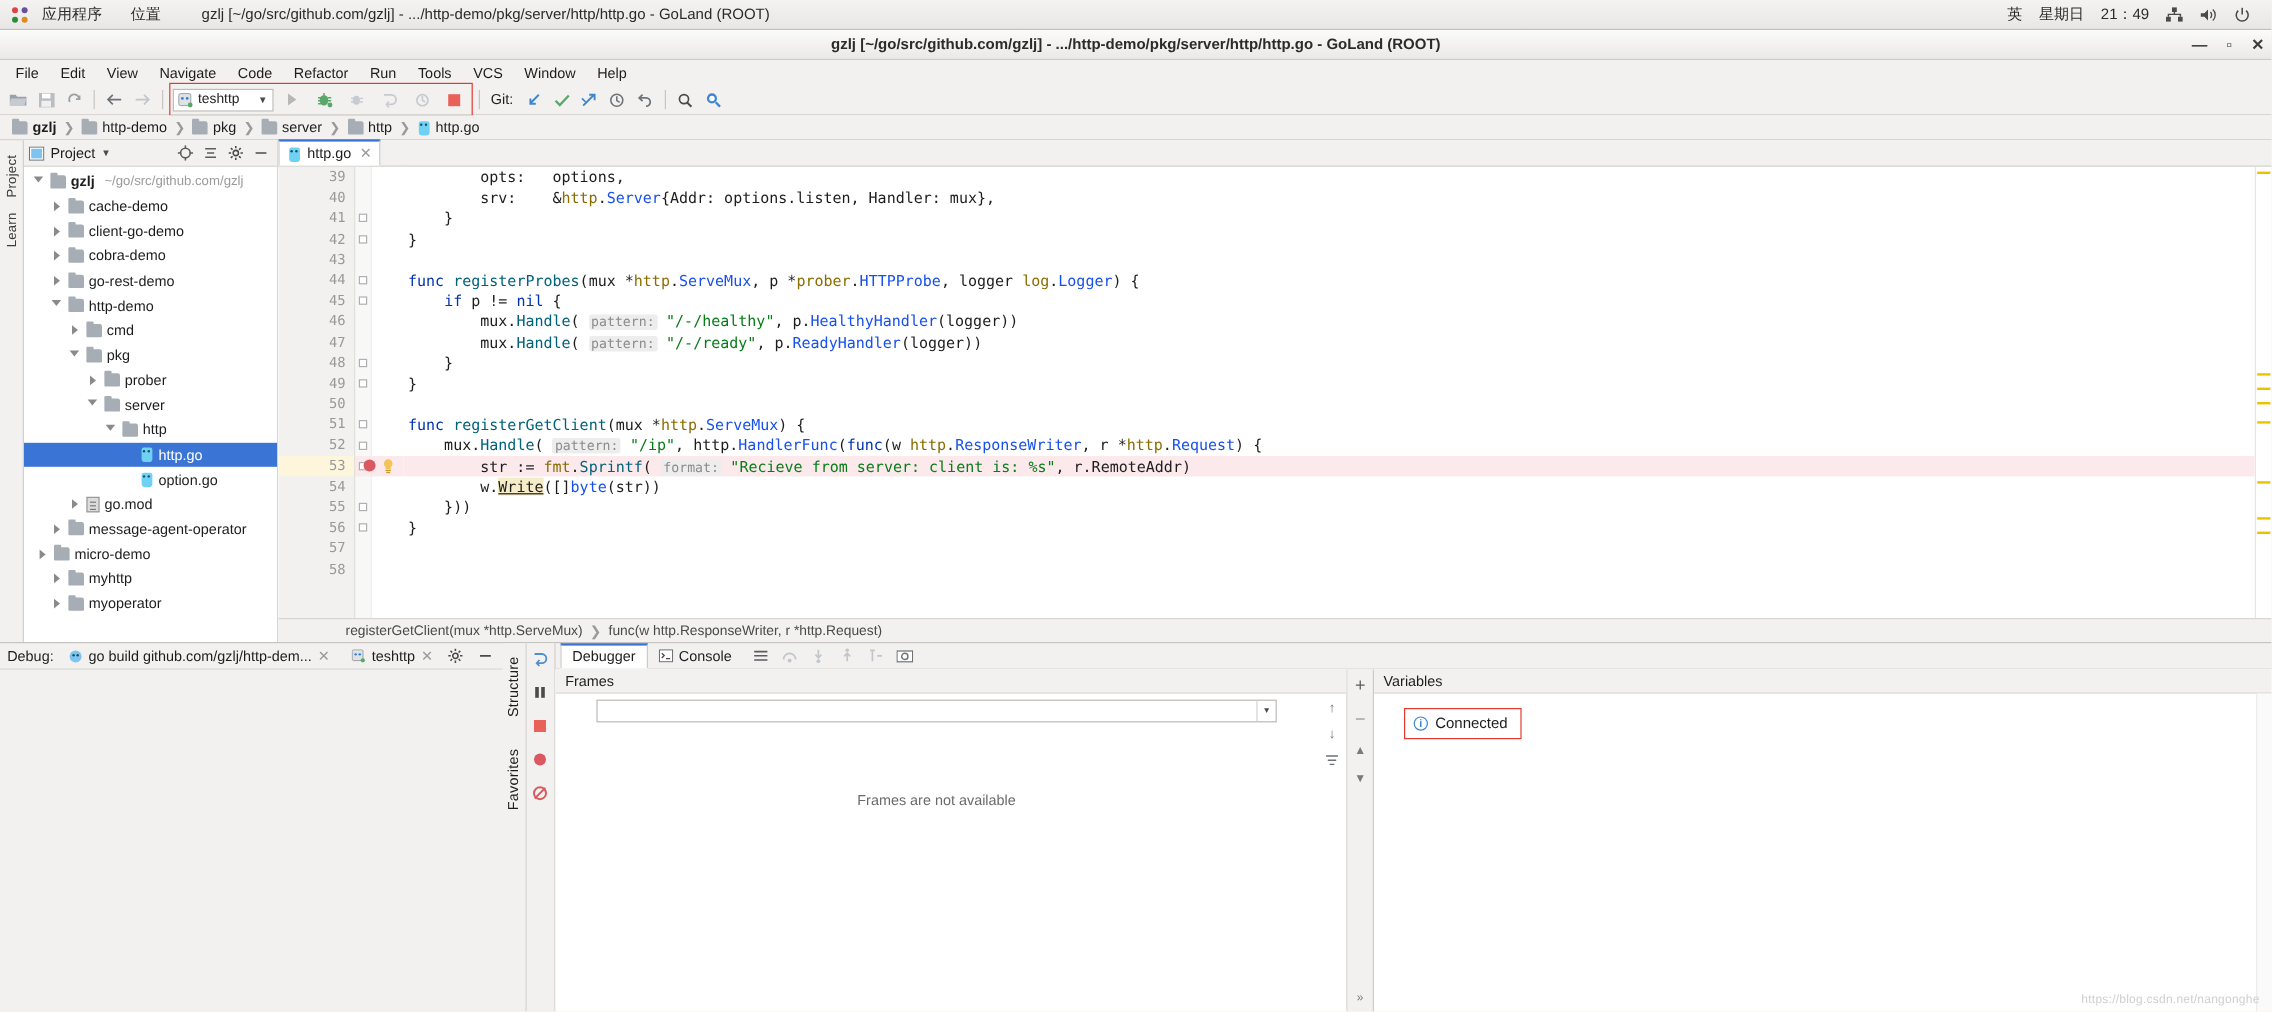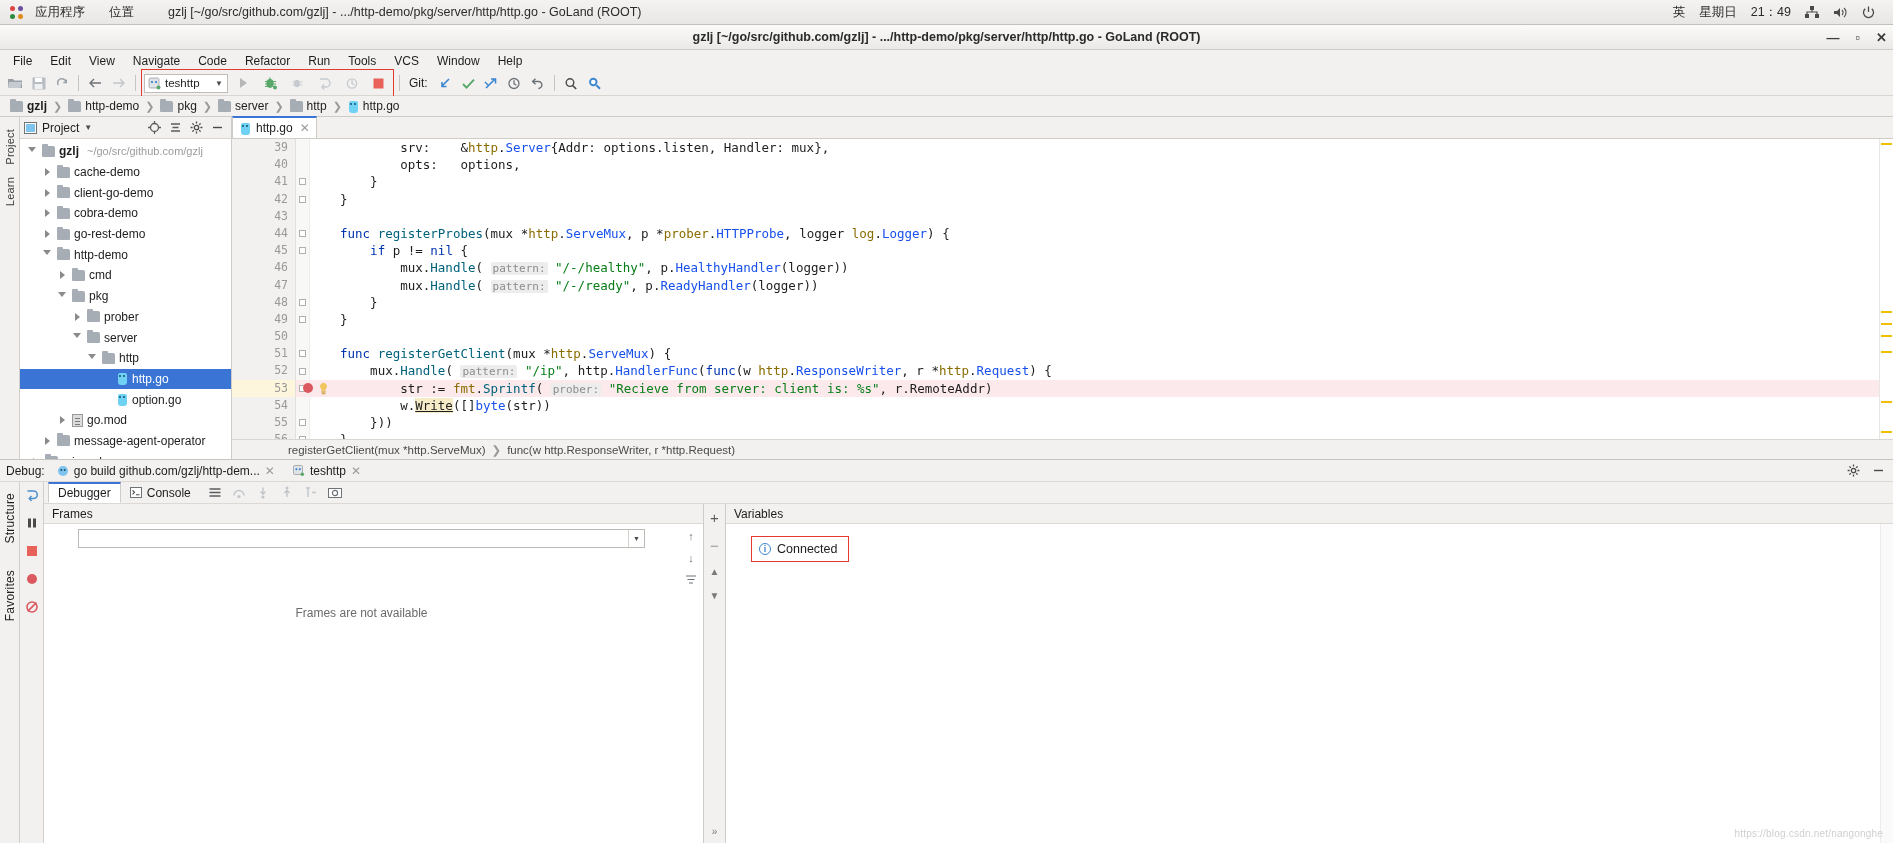--- a/index.html
+++ b/index.html
@@ -140,21 +140,21 @@
   #right-gutter{ width:14px; background:#fff; border-left:1px solid #e8e6e3; flex:none; position:relative;}
   .mark{ position:absolute; right:1px; width:11px; height:2px; }
 
   #editor-foot{
     height:20px; background:#f2f1f0; border-top:1px solid #d9d6d2; display:flex;align-items:center;
     padding-left:56px; font-size:11.5px; color:#4a4a4a; gap:6px;
   }
   #editor-foot .sep{ color:#9a9a9a;}
 
   
-  #debug-win{ height:384px; display:flex; flex-direction:column; background:#f2f1f0; border-top:1px solid #c7c4c0;}
+  #debug-win{ height:308px; display:flex; background:#f2f1f0; border-top:1px solid #c7c4c0;}
   #debug-head{ height:22px; display:flex;align-items:center; gap:6px; padding-left:6px; font-size:12px; border-bottom:1px solid #dcd9d5;}
   #debug-head .dtab{ display:flex;align-items:center;gap:5px; padding:0 6px;}
   #debug-head .x{ color:#9a9a9a;}
   #debug-head .dright{ margin-left:auto; display:flex;align-items:center;gap:12px;padding-right:8px;}
 
   #debug-body{ flex:1; display:flex; min-height:0;}
   #dbg-strip{ width:20px; background:#f2f1f0; border-right:1px solid #d3d0cc; display:flex;flex-direction:column;align-items:center;gap:14px;padding-top:5px;}
   #dbg-left{ flex:1; display:flex; flex-direction:column; min-width:0;}
   #dbg-tabs{ height:22px; display:flex; align-items:center; gap:0; padding-left:4px; border-bottom:1px solid #dcd9d5;}
   .dtab2{ height:21px; display:flex;align-items:center;gap:5px;padding:0 9px; font-size:12px;}
@@ -673,35 +673,35 @@
                 <rect x="3.8" y="11.2" width="3.4" height="1.1" fill="#c99b2e"></rect>
               </svg>
             </div>
             <div style="height: 17.2px; display: flex; align-items: center; justify-content: center;"></div>
             <div style="height: 17.2px; display: flex; align-items: center; justify-content: center;"></div>
             <div style="height: 17.2px; display: flex; align-items: center; justify-content: center;"></div>
             <div style="height: 17.2px; display: flex; align-items: center; justify-content: center;"></div>
             <div style="height: 17.2px; display: flex; align-items: center; justify-content: center;"></div>
           </div>
         <div id="code">
+            <div class="cl mono"><span class="pln">        opts:   options,</span></div>
             <div class="cl mono"><span class="pln">        srv:    &amp;</span><span class="pkgv">http</span><span class="pln">.</span><span class="typ">Server</span><span class="pln">{Addr: options.listen, Handler: mux},</span></div>
-            <div class="cl mono"><span class="pln">        opts:   options,</span></div>
             <div class="cl mono"><span class="pln">    }</span></div>
             <div class="cl mono"><span class="pln">}</span></div>
             <div class="cl mono">&nbsp;</div>
             <div class="cl mono"><span class="kw">func </span><span class="fn">registerProbes</span><span class="pln">(mux *</span><span class="pkgv">http</span><span class="pln">.</span><span class="typ">ServeMux</span><span class="pln">, p *</span><span class="pkgv">prober</span><span class="pln">.</span><span class="typ">HTTPProbe</span><span class="pln">, logger </span><span class="pkgv">log</span><span class="pln">.</span><span class="typ">Logger</span><span class="pln">) {</span></div>
             <div class="cl mono"><span class="pln">    </span><span class="kw">if</span><span class="pln"> p != </span><span class="kw">nil</span><span class="pln"> {</span></div>
             <div class="cl mono"><span class="pln">        mux.</span><span class="fn">Handle</span><span class="pln">( </span><span class="hint">pattern:</span><span class="pln"> </span><span class="str">"/-/healthy"</span><span class="pln">, p.</span><span class="typ">HealthyHandler</span><span class="pln">(logger))</span></div>
             <div class="cl mono"><span class="pln">        mux.</span><span class="fn">Handle</span><span class="pln">( </span><span class="hint">pattern:</span><span class="pln"> </span><span class="str">"/-/ready"</span><span class="pln">, p.</span><span class="typ">ReadyHandler</span><span class="pln">(logger))</span></div>
             <div class="cl mono"><span class="pln">    }</span></div>
             <div class="cl mono"><span class="pln">}</span></div>
             <div class="cl mono">&nbsp;</div>
             <div class="cl mono"><span class="kw">func </span><span class="fn">registerGetClient</span><span class="pln">(mux *</span><span class="pkgv">http</span><span class="pln">.</span><span class="typ">ServeMux</span><span class="pln">) {</span></div>
             <div class="cl mono"><span class="pln">    mux.</span><span class="fn">Handle</span><span class="pln">( </span><span class="hint">pattern:</span><span class="pln"> </span><span class="str">"/ip"</span><span class="pln">, http.</span><span class="typ">HandlerFunc</span><span class="pln">(</span><span class="kw">func</span><span class="pln">(w </span><span class="pkgv">http</span><span class="pln">.</span><span class="typ">ResponseWriter</span><span class="pln">, r *</span><span class="pkgv">http</span><span class="pln">.</span><span class="typ">Request</span><span class="pln">) {</span></div>
-            <div class="cl mono hl-row"><span class="pln">        str := </span><span class="pkgv">fmt</span><span class="pln">.</span><span class="fn">Sprintf</span><span class="pln">( </span><span class="hint">prober:</span><span class="pln"> </span><span class="str">"Recieve from server: client is: %s"</span><span class="pln">, r.RemoteAddr)</span></div>
+            <div class="cl mono hl-row"><span class="pln">        str := </span><span class="pkgv">fmt</span><span class="pln">.</span><span class="fn">Sprintf</span><span class="pln">( </span><span class="hint">format:</span><span class="pln"> </span><span class="str">"Recieve from server: client is: %s"</span><span class="pln">, r.RemoteAddr)</span></div>
             <div class="cl mono"><span class="pln">        w.</span><span class="wr">Write</span><span class="pln">([]</span><span class="typ">byte</span><span class="pln">(str))</span></div>
             <div class="cl mono"><span class="pln">    }))</span></div>
             <div class="cl mono"><span class="pln">}</span></div>
             <div class="cl mono">&nbsp;</div>
             <div class="cl mono">&nbsp;</div>
           </div>
         <div id="right-gutter">
             <div class="mark" style="top: 4px; background: rgb(240, 192, 0);"></div>
             <div class="mark" style="top: 172px; background: rgb(240, 192, 0);"></div>
             <div class="mark" style="top: 184px; background: rgb(240, 192, 0);"></div>

